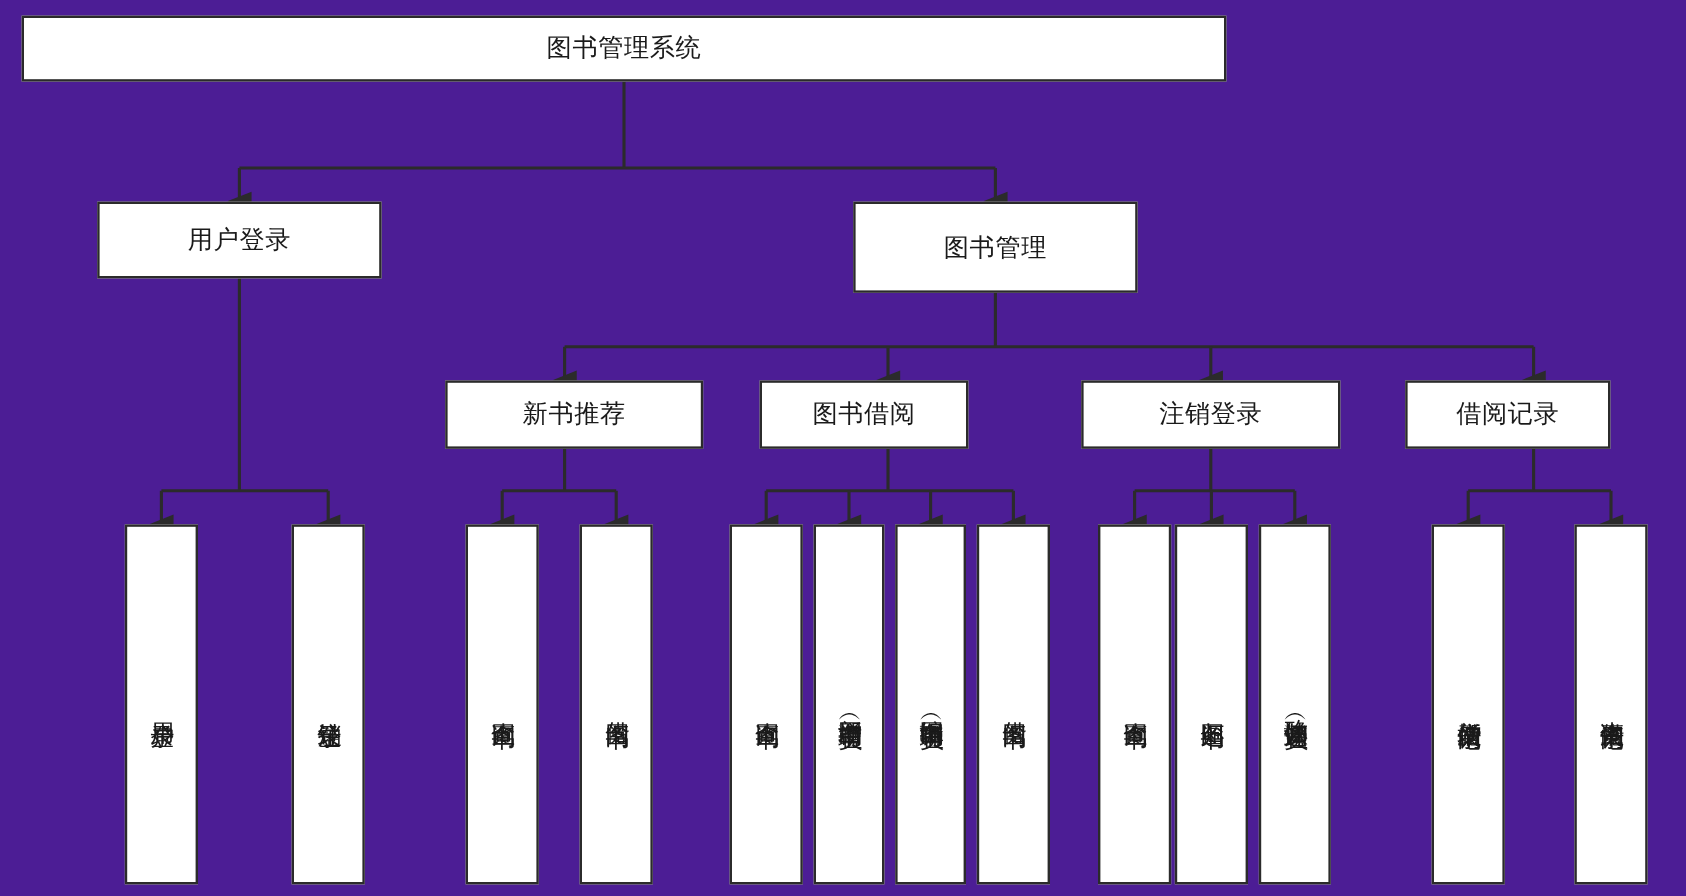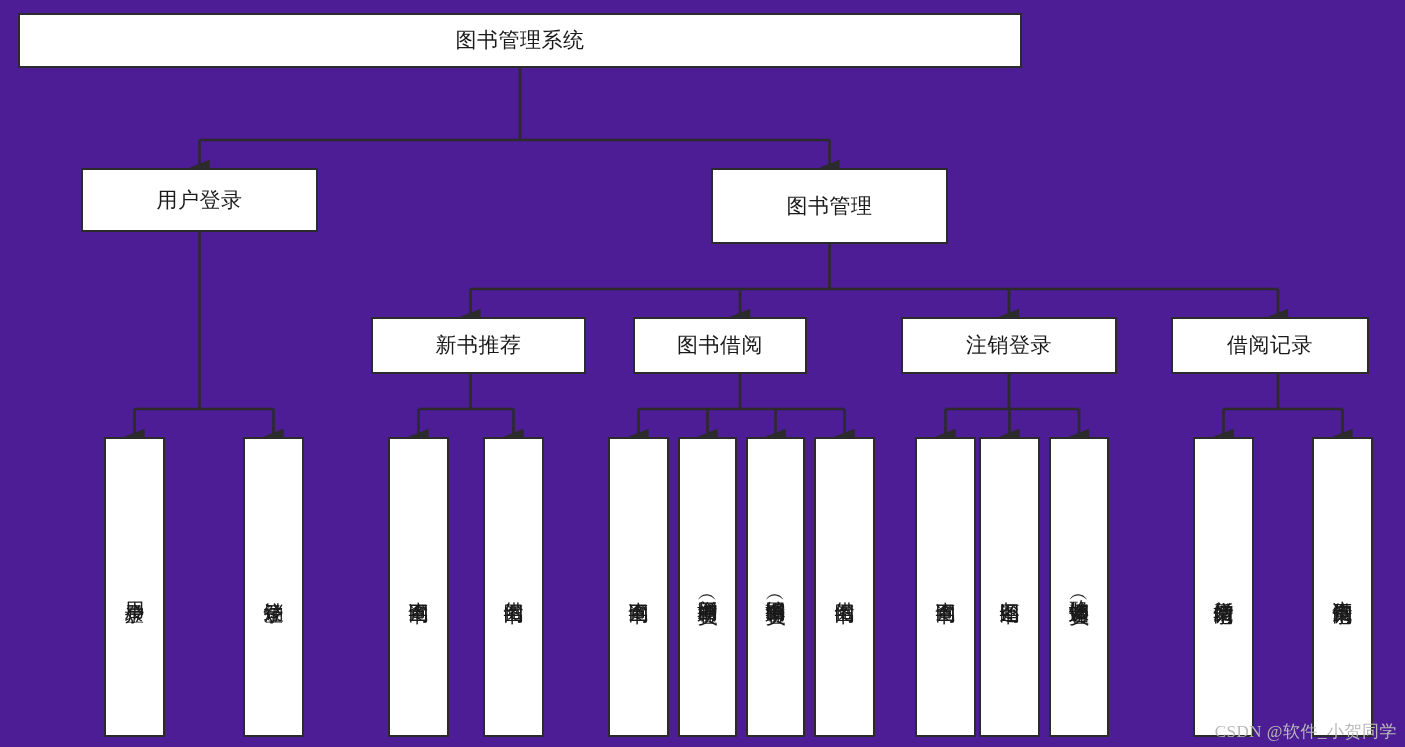--- a/index.html
+++ b/index.html
@@ -129,21 +129,21 @@
       </div>
       <div class="node branch" id="node-new-book-rec" style="left: 371px; top: 317px; width: 215px; height: 57px;">
         <span class="node-label">新书推荐</span>
       </div>
       <div class="node branch" id="node-book-borrow" style="left: 633px; top: 317px; width: 174px; height: 57px;">
         <span class="node-label">图书借阅</span>
       </div>
       <div class="node branch" id="node-current-borrow" style="left: 901px; top: 317px; width: 216px; height: 57px;">
         <span class="node-label">注销登录</span>
       </div>
-      <div class="node branch" id="node-borrow-record" style="left: 1171px; top: 317px; width: 198px; height: 57px;">
+      <div class="node branch" id="node-borrow-record" style="left: 1171px; top: 317px; width: 171px; height: 57px;">
         <span class="node-label">借阅记录</span>
       </div>
       <div class="node leaf" id="node-leaf-user-login" style="left: 104px; top: 437px; width: 61px; height: 300px;">
         <span class="node-label">用户登录</span>
       </div>
       <div class="node leaf" id="node-leaf-logout" style="left: 243px; top: 437px; width: 61px; height: 300px;">
         <span class="node-label">注销登录</span>
       </div>
       <div class="node leaf" id="node-leaf-query-book-1" style="left: 388px; top: 437px; width: 61px; height: 300px;">
         <span class="node-label">查询图书</span>
@@ -173,14 +173,13 @@
         <span class="node-label">确认归还（管理员）</span>
       </div>
       <div class="node leaf" id="node-leaf-add-record" style="left: 1193px; top: 437px; width: 61px; height: 300px;">
         <span class="node-label">新增借阅记录</span>
       </div>
       <div class="node leaf" id="node-leaf-query-record" style="left: 1312px; top: 437px; width: 61px; height: 300px;">
         <span class="node-label">查询借阅记录</span>
       </div>
     </div>
 
-  <div class="watermark">CSDN @软件_小贺同学</div>
 </div>
 
 </body></html>

